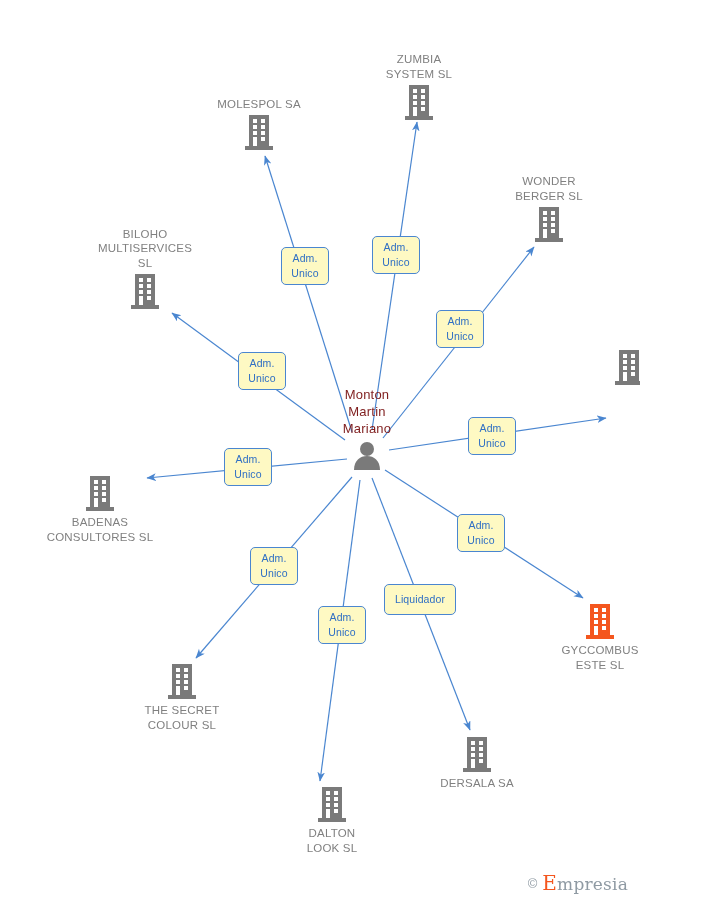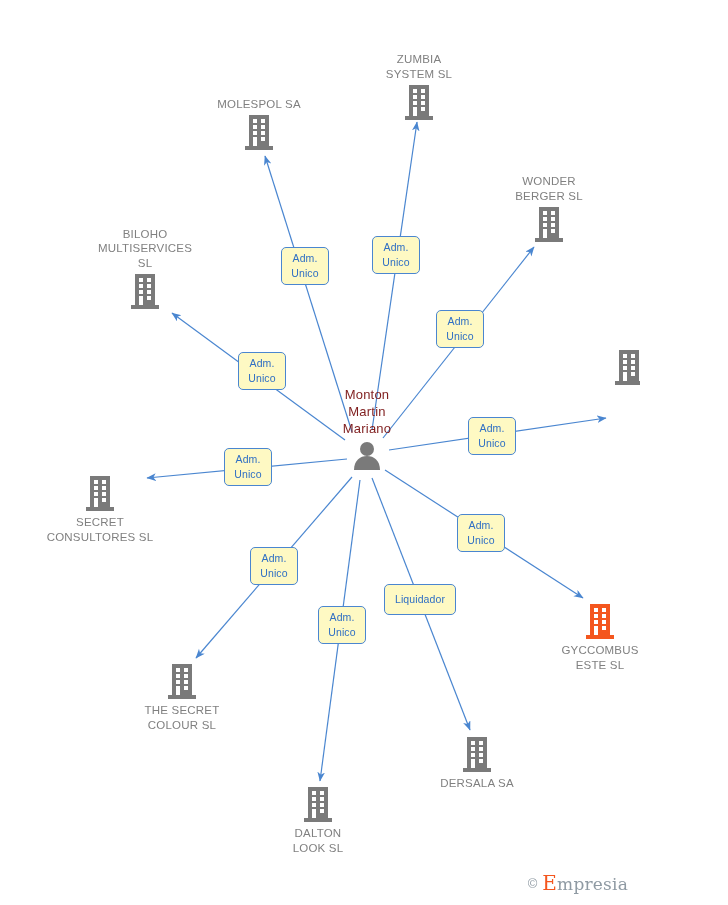--- a/index.html
+++ b/index.html
@@ -279,21 +279,21 @@
           <rect x="10" y="17" width="4" height="4" fill="#ffffff"></rect>
           <rect x="18" y="5" width="4" height="4" fill="#ffffff"></rect>
           <rect x="18" y="11" width="4" height="4" fill="#ffffff"></rect>
           <rect x="18" y="17" width="4" height="4" fill="#ffffff"></rect>
           <rect x="18" y="23" width="4" height="4" fill="#ffffff"></rect>
           <rect x="10" y="23" width="4" height="9" fill="#ffffff"></rect>
           <rect x="2" y="32" width="28" height="4" fill="#7a7a7a"></rect>
         </svg>
         <div class="caption">DERSALA SA</div>
       </div>
-      <div class="node label-below" style="left: 318px; top: 786px;">
+      <div class="node label-below" style="left: 332px; top: 786px;">
         <svg width="32" height="38" viewBox="0 0 32 38" class="glyph">
           <rect x="6" y="1" width="20" height="31" fill="#7a7a7a"></rect>
           <rect x="10" y="5" width="4" height="4" fill="#ffffff"></rect>
           <rect x="10" y="11" width="4" height="4" fill="#ffffff"></rect>
           <rect x="10" y="17" width="4" height="4" fill="#ffffff"></rect>
           <rect x="18" y="5" width="4" height="4" fill="#ffffff"></rect>
           <rect x="18" y="11" width="4" height="4" fill="#ffffff"></rect>
           <rect x="18" y="17" width="4" height="4" fill="#ffffff"></rect>
           <rect x="18" y="23" width="4" height="4" fill="#ffffff"></rect>
           <rect x="10" y="23" width="4" height="9" fill="#ffffff"></rect>
@@ -324,21 +324,21 @@
           <rect x="10" y="5" width="4" height="4" fill="#ffffff"></rect>
           <rect x="10" y="11" width="4" height="4" fill="#ffffff"></rect>
           <rect x="10" y="17" width="4" height="4" fill="#ffffff"></rect>
           <rect x="18" y="5" width="4" height="4" fill="#ffffff"></rect>
           <rect x="18" y="11" width="4" height="4" fill="#ffffff"></rect>
           <rect x="18" y="17" width="4" height="4" fill="#ffffff"></rect>
           <rect x="18" y="23" width="4" height="4" fill="#ffffff"></rect>
           <rect x="10" y="23" width="4" height="9" fill="#ffffff"></rect>
           <rect x="2" y="32" width="28" height="4" fill="#7a7a7a"></rect>
         </svg>
-        <div class="caption">SECRET
+        <div class="caption">BADENAS
 CONSULTORES SL</div>
       </div>
       <div class="node label-above" style="left: 367px; top: 386px;">
         <div class="caption hub">Monton
 Martin
 Mariano</div>
         <svg width="30" height="30" viewBox="0 0 30 30" class="glyph">
           <circle cx="15" cy="9" r="7" fill="#7a7a7a"></circle>
           <path d="M2 30 C2 20.5 8 16 15 16 C22 16 28 20.5 28 30 Z" fill="#7a7a7a"></path>
         </svg>

